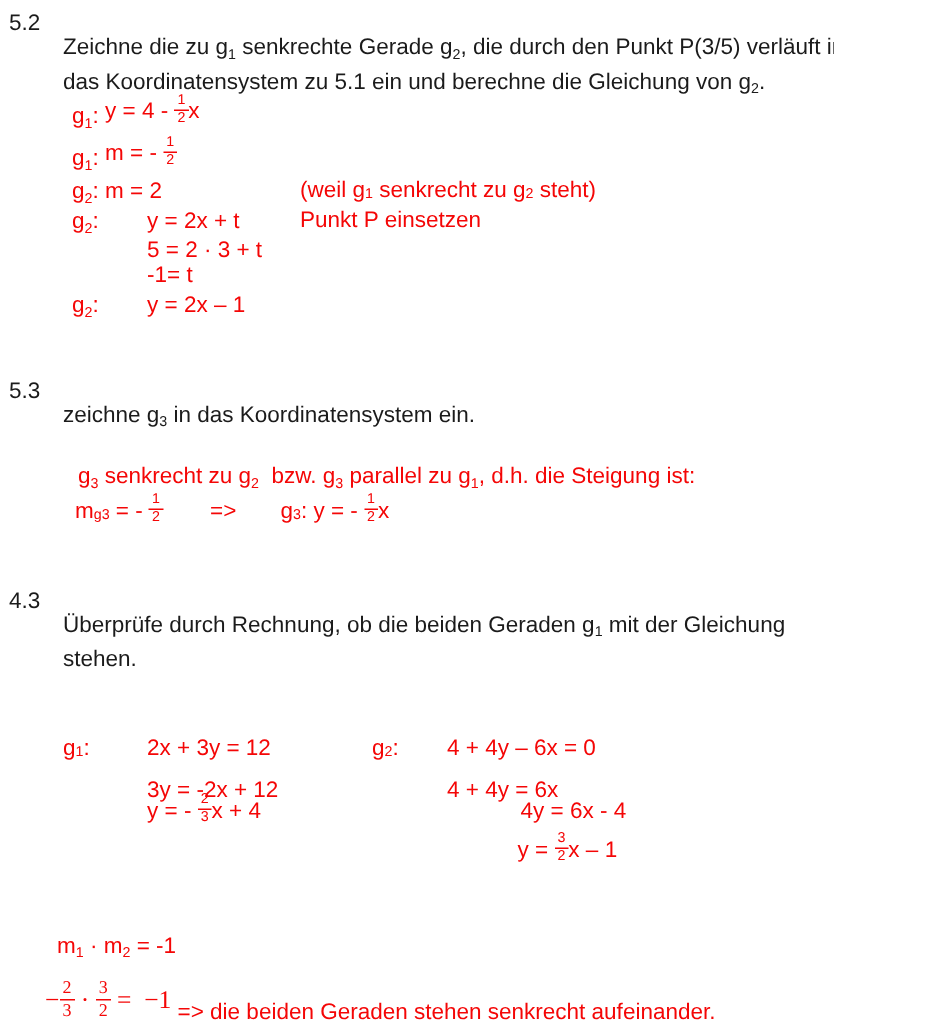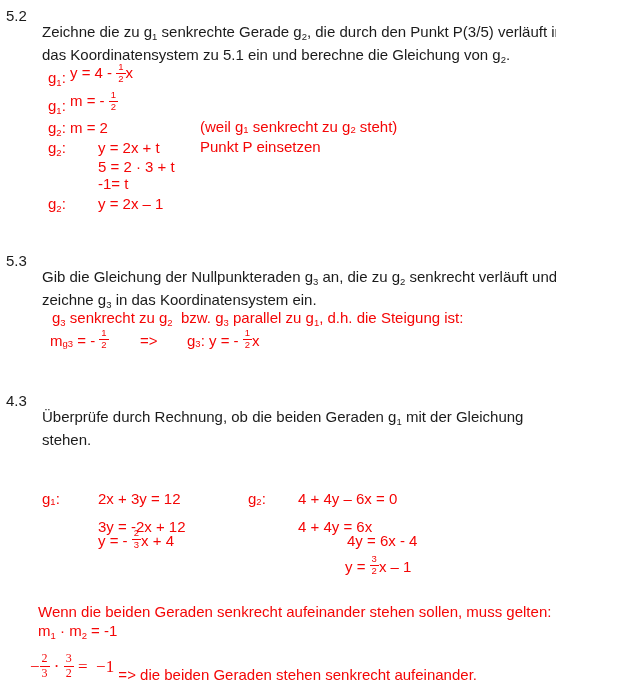--- a/index.html
+++ b/index.html
@@ -69,21 +69,20 @@
     <span>-1= t</span>
   </div>
   <div class="rl red" style="left:48px;top:192px;height:20px;">
     <span class="lab2">g<span class="sb">2</span>:</span>
     <span>y = 2x – 1</span>
   </div>
 
   <div class="sechead" style="top:250px;">
     <span class="num">5.3</span>
     <span class="htext">
-      <span class="hline">Gib die Gleichung der Nullpunkteraden g<span class="sb">3</span> an, die zu g<span class="sb">2</span> senkrecht verläuft und</span>
       <span class="hline">zeichne g<span class="sb">3</span> in das Koordinatensystem ein.</span>
     </span>
   </div>
 
   <div class="rl red" style="left:52px;top:306px;height:20px;">
     <span>g<span class="sb">3</span> senkrecht zu g<span class="sb">2</span>  bzw. g<span class="sb">3</span> parallel zu g<span class="sb">1</span>, d.h. die Steigung ist:</span>
   </div>
   <div class="row red" style="top:326px;height:28px;">
     <span class="part" style="left:50px;">m<span class="sb">g3</span> = - <span class="fr"><span class="n">1</span><span class="d">2</span></span></span>
     <span class="part" style="left:140px;">=&gt;</span>
@@ -109,23 +108,20 @@
     <span class="part" style="left:298px;">4 + 4y = 6x</span>
   </div>
   <div class="row red" style="top:526px;height:28px;">
     <span class="part" style="left:98px;">y = - <span class="fr"><span class="n">2</span><span class="d">3</span></span>x + 4</span>
     <span class="part" style="left:347px;text-align:right;">4y = 6x - 4</span>
   </div>
   <div class="row red" style="top:552px;height:28px;">
     <span class="part" style="left:345px;">y = <span class="fr"><span class="n">3</span><span class="d">2</span></span>x – 1</span>
   </div>
 
-  <div class="rl red" style="left:38px;top:600px;height:20px;">
-    <span>Wenn die beiden Geraden senkrecht aufeinander stehen sollen, muss gelten:</span>
-  </div>
   <div class="rl red" style="left:38px;top:619px;height:20px;">
     <span>m<span class="sb">1</span> · m<span class="sb">2</span> = -1</span>
   </div>
   <div class="rl red" style="left:30px;top:653px;height:30px;">
     <span class="serifmath">−<span class="fr"><span class="n">2</span><span class="d">3</span></span> · <span class="fr"><span class="n">3</span><span class="d">2</span></span> =  −1</span>
     <span> =&gt; die beiden Geraden stehen senkrecht aufeinander.</span>
   </div>
 
 </div>
 

